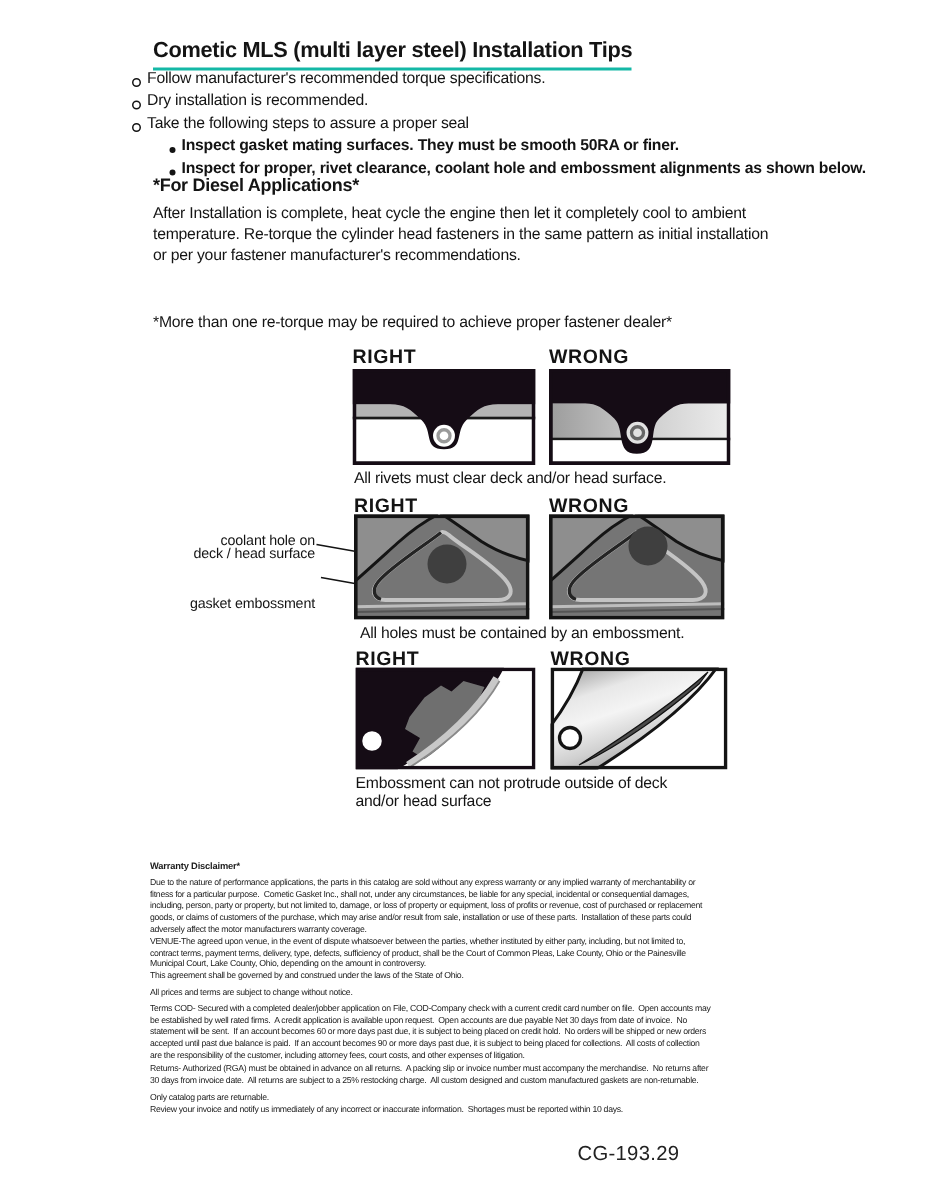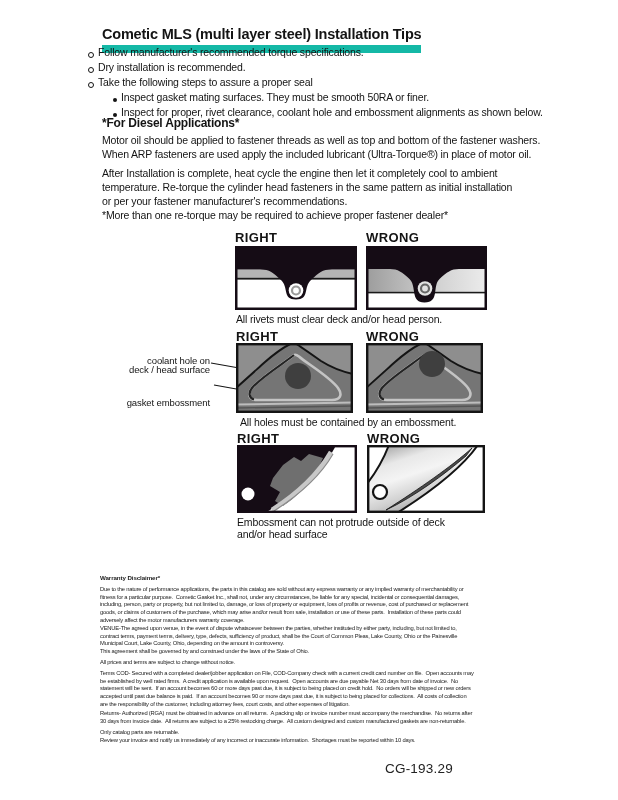--- a/index.html
+++ b/index.html
@@ -1,29 +1,29 @@
 <!DOCTYPE html>
 <html><head>
 <meta charset="utf-8">
 <style>
   html,body{margin:0;padding:0;background:#fff;}
   .page{position:relative;width:618px;height:800px;background:#ffffff;overflow:hidden;
         font-family:"Liberation Sans","DejaVu Sans",sans-serif;color:#141414;}
   .abs{position:absolute;}
   
   .doc-title{font-size:14.5px;font-weight:bold;letter-spacing:-0.2px;
-             border-bottom:8px solid #14b8a6;padding-bottom:3px;display:inline-block;}
+             border-bottom:2px solid #14b8a6;padding-bottom:3px;display:inline-block;}
   
   .intro{font-size:10.5px;letter-spacing:-0.15px;line-height:15px;width:500px;}
   .b-row{display:flex;align-items:center;}
   .b-ring{width:4px;height:4px;border:1.2px solid #141414;border-radius:50%;
           margin:5px 4px 0 0;flex:0 0 auto;}
   .b-dot{width:4px;height:4px;background:#141414;border-radius:50%;
          margin:5px 4px 0 0;flex:0 0 auto;}
-  .sub{margin-left:25px;}
+  .sub{margin-left:25px;font-weight:bold;}
   
   .diesel{width:460px;font-size:10.5px;letter-spacing:-0.15px;line-height:14px;}
   .diesel h2{font-size:12px;font-weight:bold;margin:0 0 0 0;line-height:13px;letter-spacing:-0.2px;}
   .para{white-space:pre-line;margin:0;}
   .p1{margin-top:3px;}
   .p2{margin-top:5px;}
   .note{margin-top:0;}
   
   .rw{font-size:13px;font-weight:bold;letter-spacing:0.4px;text-align:left;}
   .caption{font-size:10.5px;letter-spacing:-0.15px;line-height:12px;white-space:pre-line;}
@@ -63,22 +63,20 @@
       <span>Inspect gasket mating surfaces.  They must be smooth 50RA or finer.</span>
     </div>
     <div class="b-row sub">
       <span class="b-dot"></span>
       <span>Inspect for proper, rivet clearance, coolant hole and embossment alignments as shown below.</span>
     </div>
   </div>
 
   <div class="abs diesel" style="left:102px;top:117px;">
     <h2>*For Diesel Applications*</h2>
-    <p class="para p1">Motor oil should be applied to fastener threads as well as top and bottom of the fastener washers.
-When ARP fasteners are used apply the included lubricant (Ultra-Torque®) in place of motor oil.</p>
     <p class="para p2">After Installation is complete, heat cycle the engine then let it completely cool to ambient
 temperature. Re-torque the cylinder head fasteners in the same pattern as initial installation
 or per your fastener manufacturer's recommendations.</p>
     <p class="para note" style="margin-top:0;position:absolute;top:91px;">*More than one re-torque may be required to achieve proper fastener dealer*</p>
   </div>
 
   <div class="abs rw" style="left:235px;top:230px;width:122px;">RIGHT</div>
   <div class="abs rw" style="left:366px;top:230px;width:121px;">WRONG</div>
 
   <svg class="abs dbox" style="left:235px;top:246px;" width="122" height="64" viewBox="0 0 122 64">
@@ -102,21 +100,21 @@
     <rect width="121" height="64" fill="#ffffff"></rect>
     <rect x="0" y="23" width="121" height="24" fill="url(#g1)"></rect>
     <rect x="0" y="45.8" width="121" height="1.8" fill="#1a1a1a"></rect>
     <rect x="0" y="47.6" width="121" height="16.4" fill="#ffffff"></rect>
     <path d="M0,0 H121 V23 H93 C85,23 81,26 73.5,33 C66,40 74,56.5 58.5,56.5 C44,56.5 51,40 43.5,33 C36,26 32,23 24,23 H0 Z" fill="#150c15"></path>
     <circle cx="59" cy="42.5" r="7.3" fill="#e2e2e2"></circle>
     <circle cx="59" cy="42.5" r="4" fill="none" stroke="#666666" stroke-width="2.2"></circle>
     <rect x="1.25" y="1.25" width="118.5" height="61.5" fill="none" stroke="#150c15" stroke-width="2.5"></rect>
   </svg>
 
-  <div class="abs caption" style="left:236px;top:313px;">All rivets must clear deck and/or head person.</div>
+  <div class="abs caption" style="left:236px;top:313px;">All rivets must clear deck and/or head surface.</div>
 
   <div class="abs rw" style="left:236px;top:329px;width:117px;">RIGHT</div>
   <div class="abs rw" style="left:366px;top:329px;width:117px;">WRONG</div>
 
   <div class="abs side-labels" style="left:98px;top:346px;">
     <div>coolant hole on
 deck / head surface</div>
     <div class="side-gap">gasket embossment</div>
   </div>
   <svg class="abs" style="left:115px;top:345px;" width="200" height="55" viewBox="0 0 200 55">

